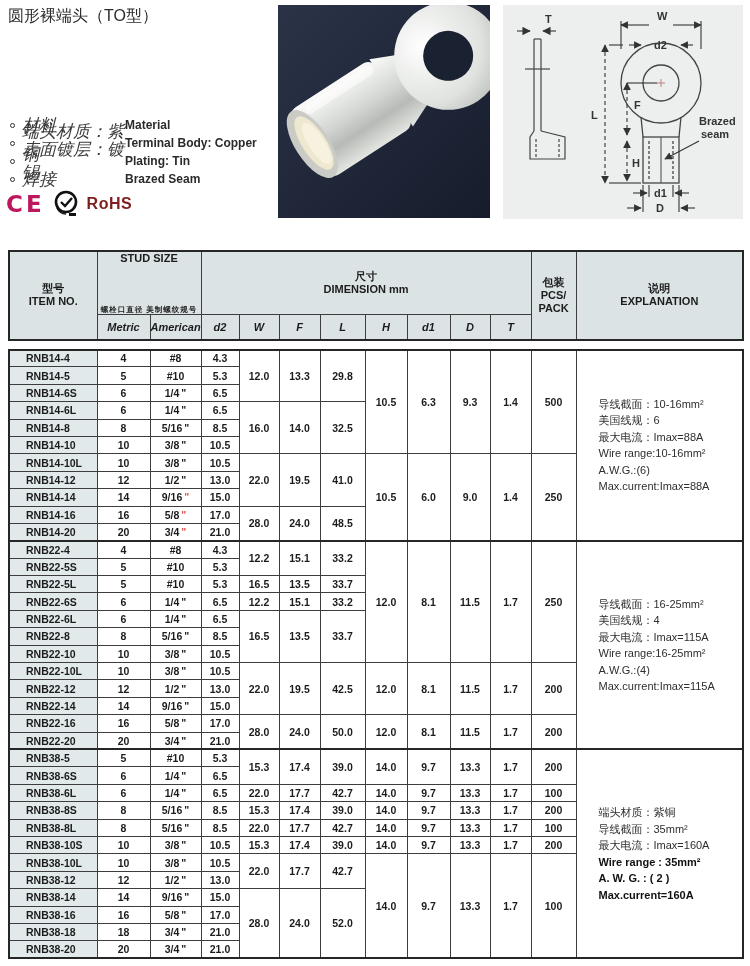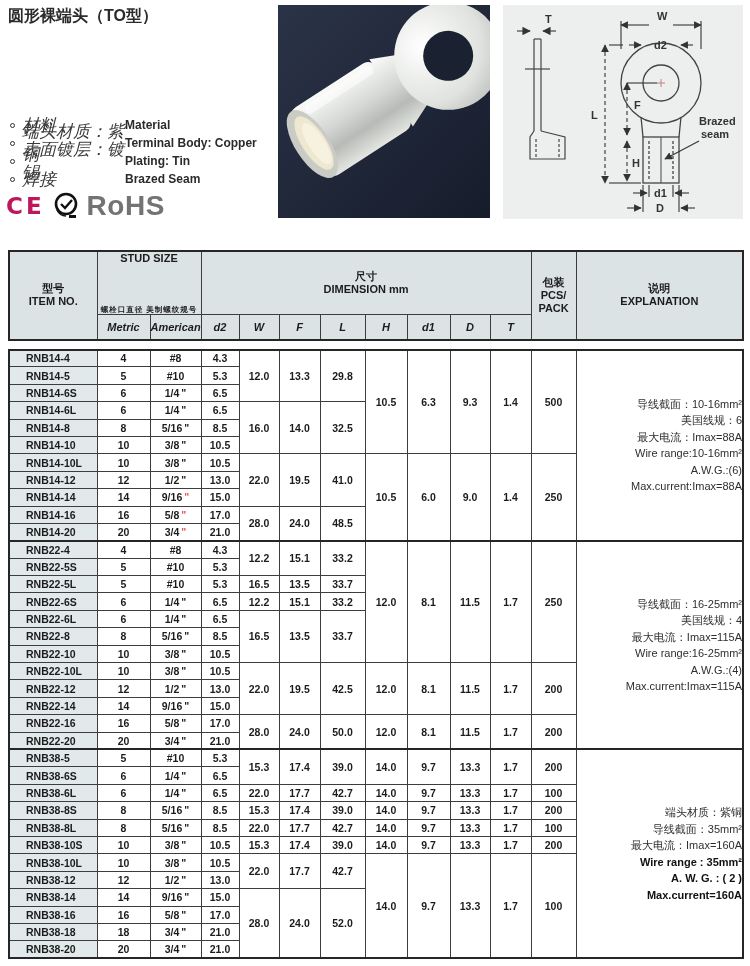--- a/index.html
+++ b/index.html
@@ -1,32 +1,32 @@
 <!DOCTYPE html>
 <html><head>
 <meta charset="utf-8">
 <style>
   * { margin:0; padding:0; box-sizing:border-box; }
   body { background:#ffffff; font-family:"Liberation Sans","DejaVu Sans",sans-serif; }
   .page { position:relative; width:750px; height:966px; background:#fff; overflow:hidden; color:#222; }
 
   
   .titles { position:absolute; left:8px; top:6px; }
-  .titles h1 { font-size:16px; font-weight:bold; color:#2b2b2b; line-height:19px; }
+  .titles h1 { font-size:16px; font-weight:normal; color:#2b2b2b; line-height:19px; }
   .titles h2 { font-size:17px; font-weight:bold; color:#2b2b2b; line-height:19px; letter-spacing:0.2px; }
 
   .materials { position:absolute; left:8px; top:116px; list-style:none; }
   .materials li { display:flex; align-items:center; height:18px; }
   .bullet { width:5px; height:5px; border:1.5px solid #333; border-radius:50%; margin:0 7px 0 2px; flex:0 0 auto; }
   .mat-zh { font-size:17px; color:#3a3a3a; width:103px;font-style:italic; }
   .mat-en { font-size:12px; font-weight:bold; color:#2b2b2b; }
 
   .certs { position:absolute; left:6px; top:190px; display:flex; align-items:center; gap:8px; }
   .ce { font-size:23px; font-weight:bold; letter-spacing:3px; color:#be185d; font-family:"DejaVu Sans",sans-serif; }
-  .rohs { font-size:28px; font-weight:bold; color:#737373; letter-spacing:0.5px; }
+  .rohs { font-size:16px; font-weight:bold; color:#7f1d1d; letter-spacing:0.5px; }
 
   
   .photo { position:absolute; left:278px; top:5px; width:212px; height:213px; background:#1d2434; }
   .photo svg { display:block; }
 
   
   .diagram { position:absolute; left:503px; top:5px; width:240px; height:214px; background:#edefee; }
   .diagram text { font-family:"Liberation Sans",sans-serif; font-size:11px; font-weight:bold; fill:#333; }
 
   
@@ -40,21 +40,21 @@
   .t-body td { height:17.4px; background:#fff; }
   td.c-item { background:#e1e9ea; text-align:left; padding-left:16px; }
   tr.group-start td { border-top:2px solid #262626; }
   .q { margin-left:2px; }
   .q.red { color:#e05555; }
   th .zh { font-size:11px; font-weight:bold; display:block; line-height:13px; }
   th .en { font-size:11px; font-weight:bold; display:block; line-height:13px; }
   th .tiny { font-size:7.5px; font-weight:bold; display:block; line-height:9px; letter-spacing:1px;margin-top:40px; }
   .hdr-r1 th { height:30px;text-align:center; }
   .hdr-r2 th { height:25px; font-size:11px;font-style:italic; }
-  td.c-expl { text-align:right; vertical-align:middle; }
+  td.c-expl { text-align:left; vertical-align:middle; }
   .expl { padding-left:22px; font-size:11px; font-weight:normal; color:#2e2e2e; line-height:16.5px; }
   .expl .b { font-weight:bold; color:#111; }
 </style>
 </head>
 <body>
 
 <div class="page">
 
   <div class="titles">
     <h1>圆形裸端头（TO型）</h1>

